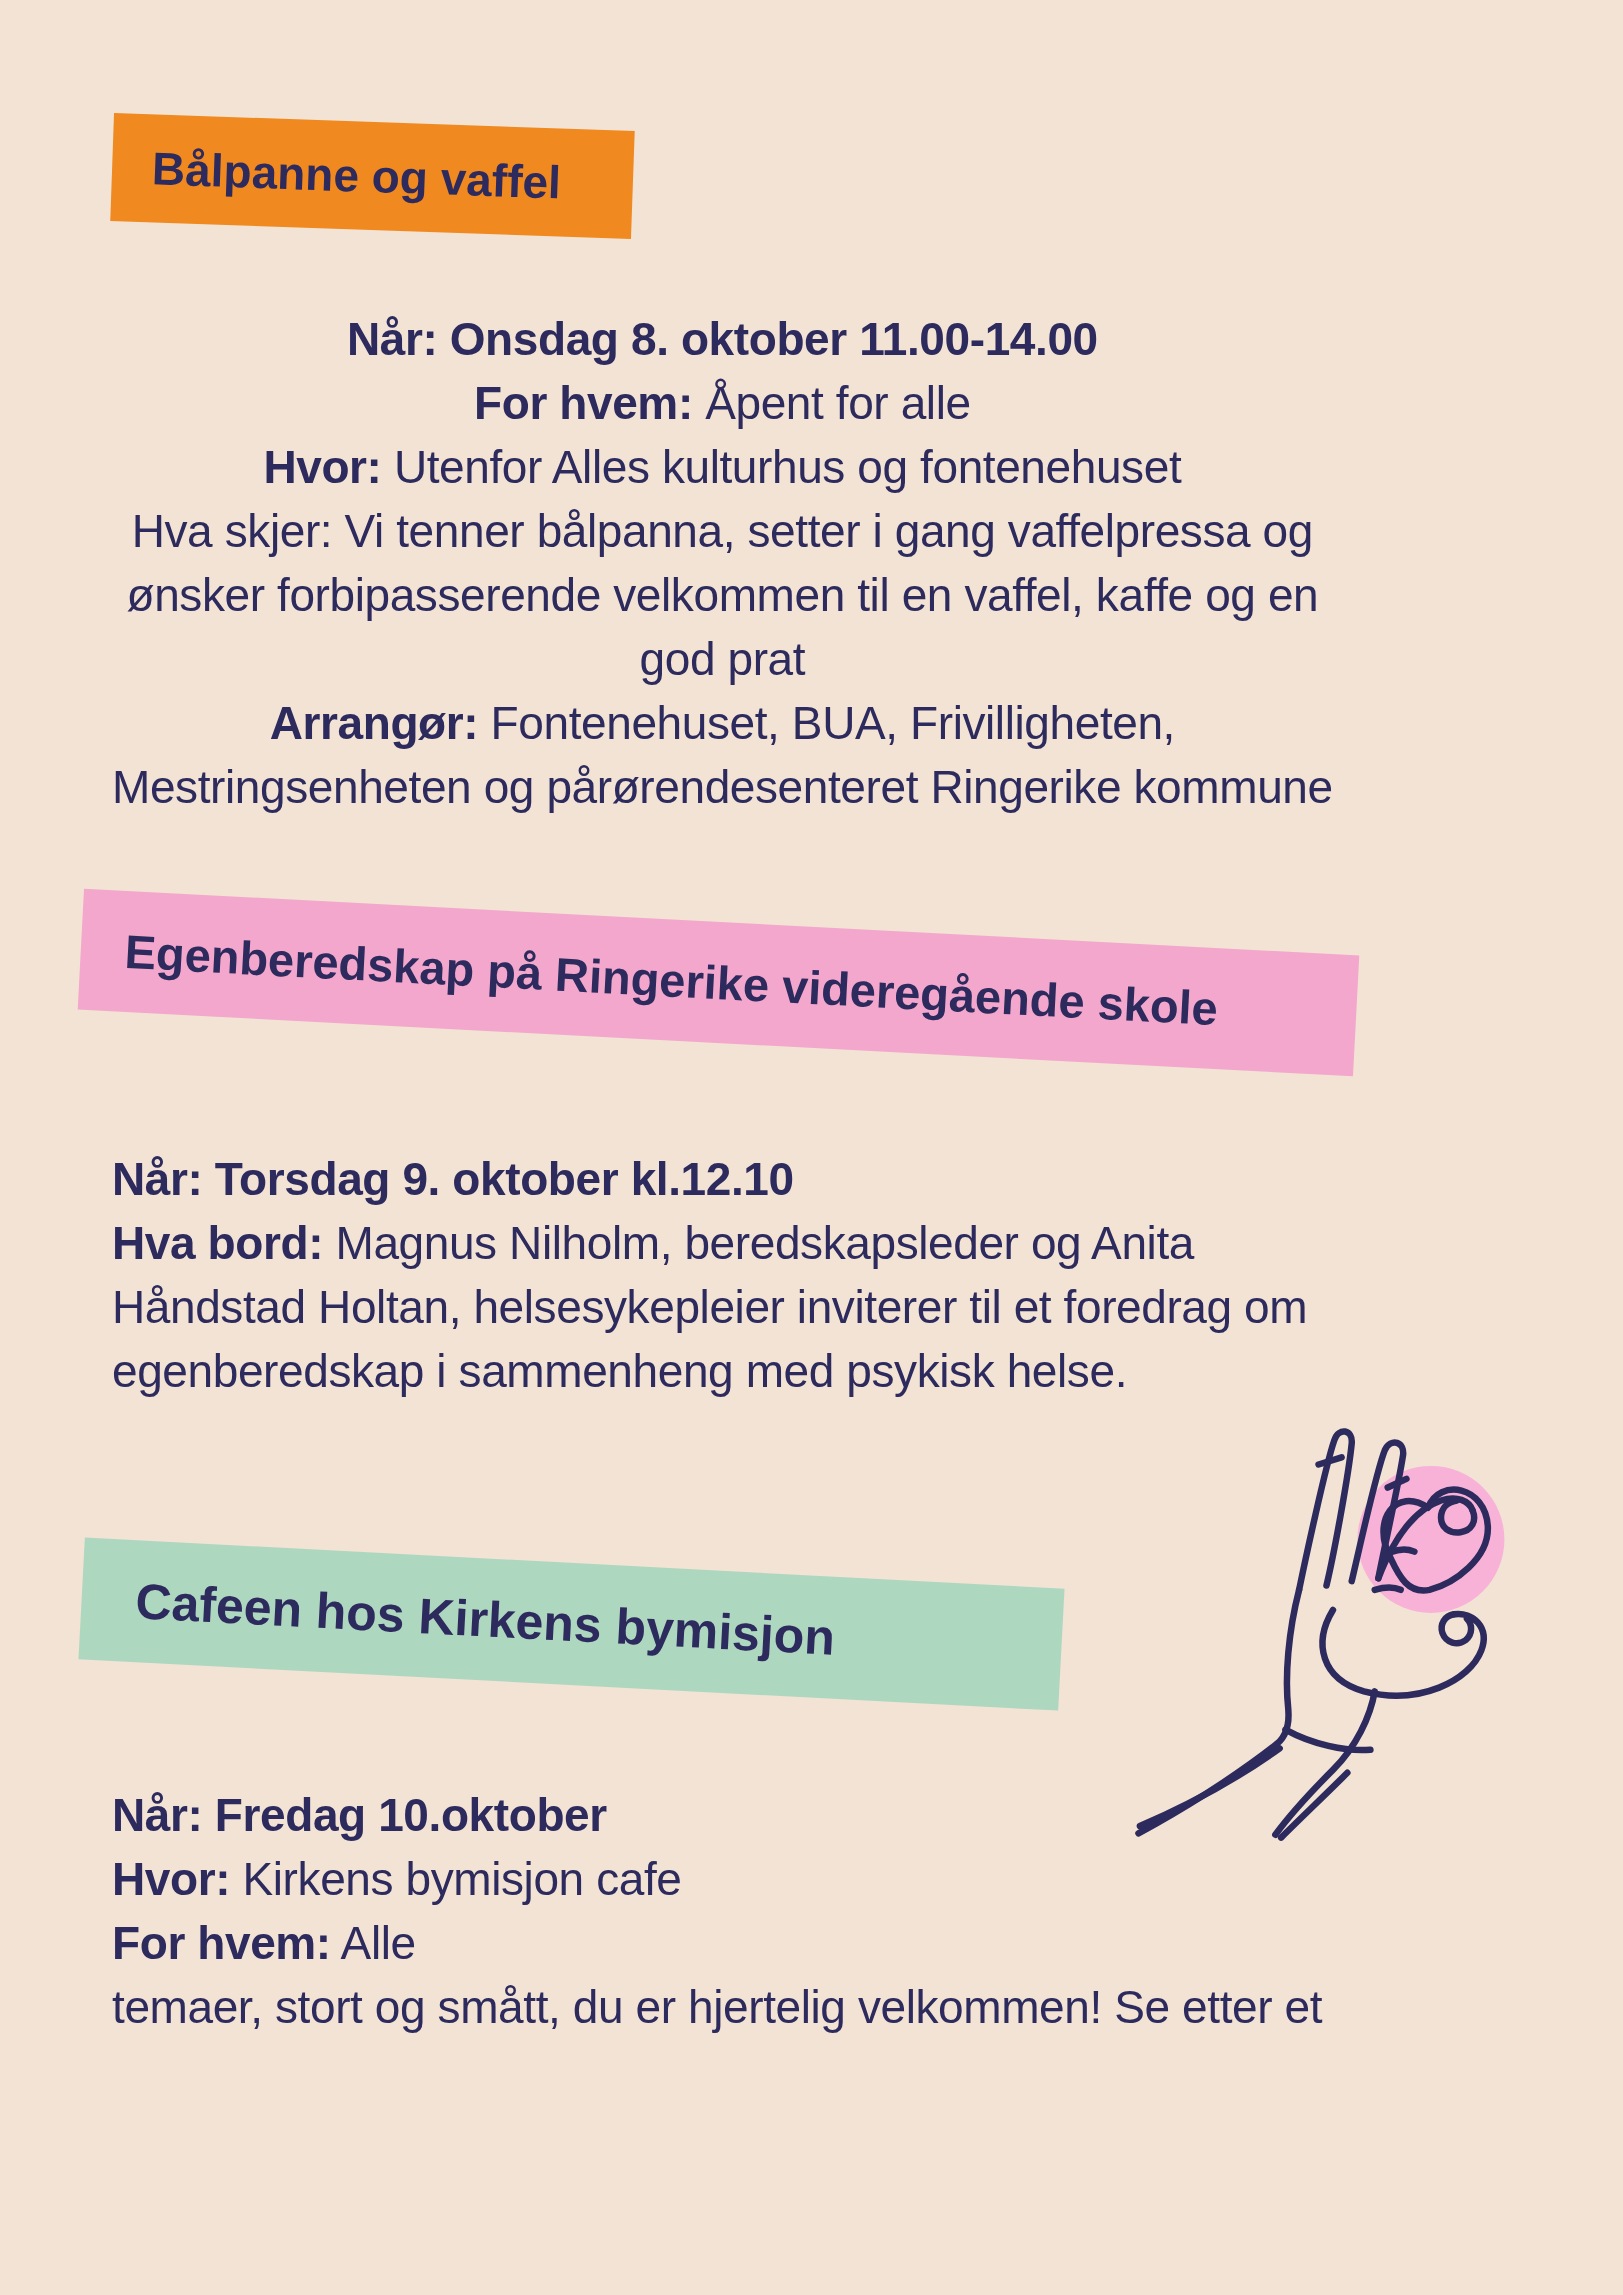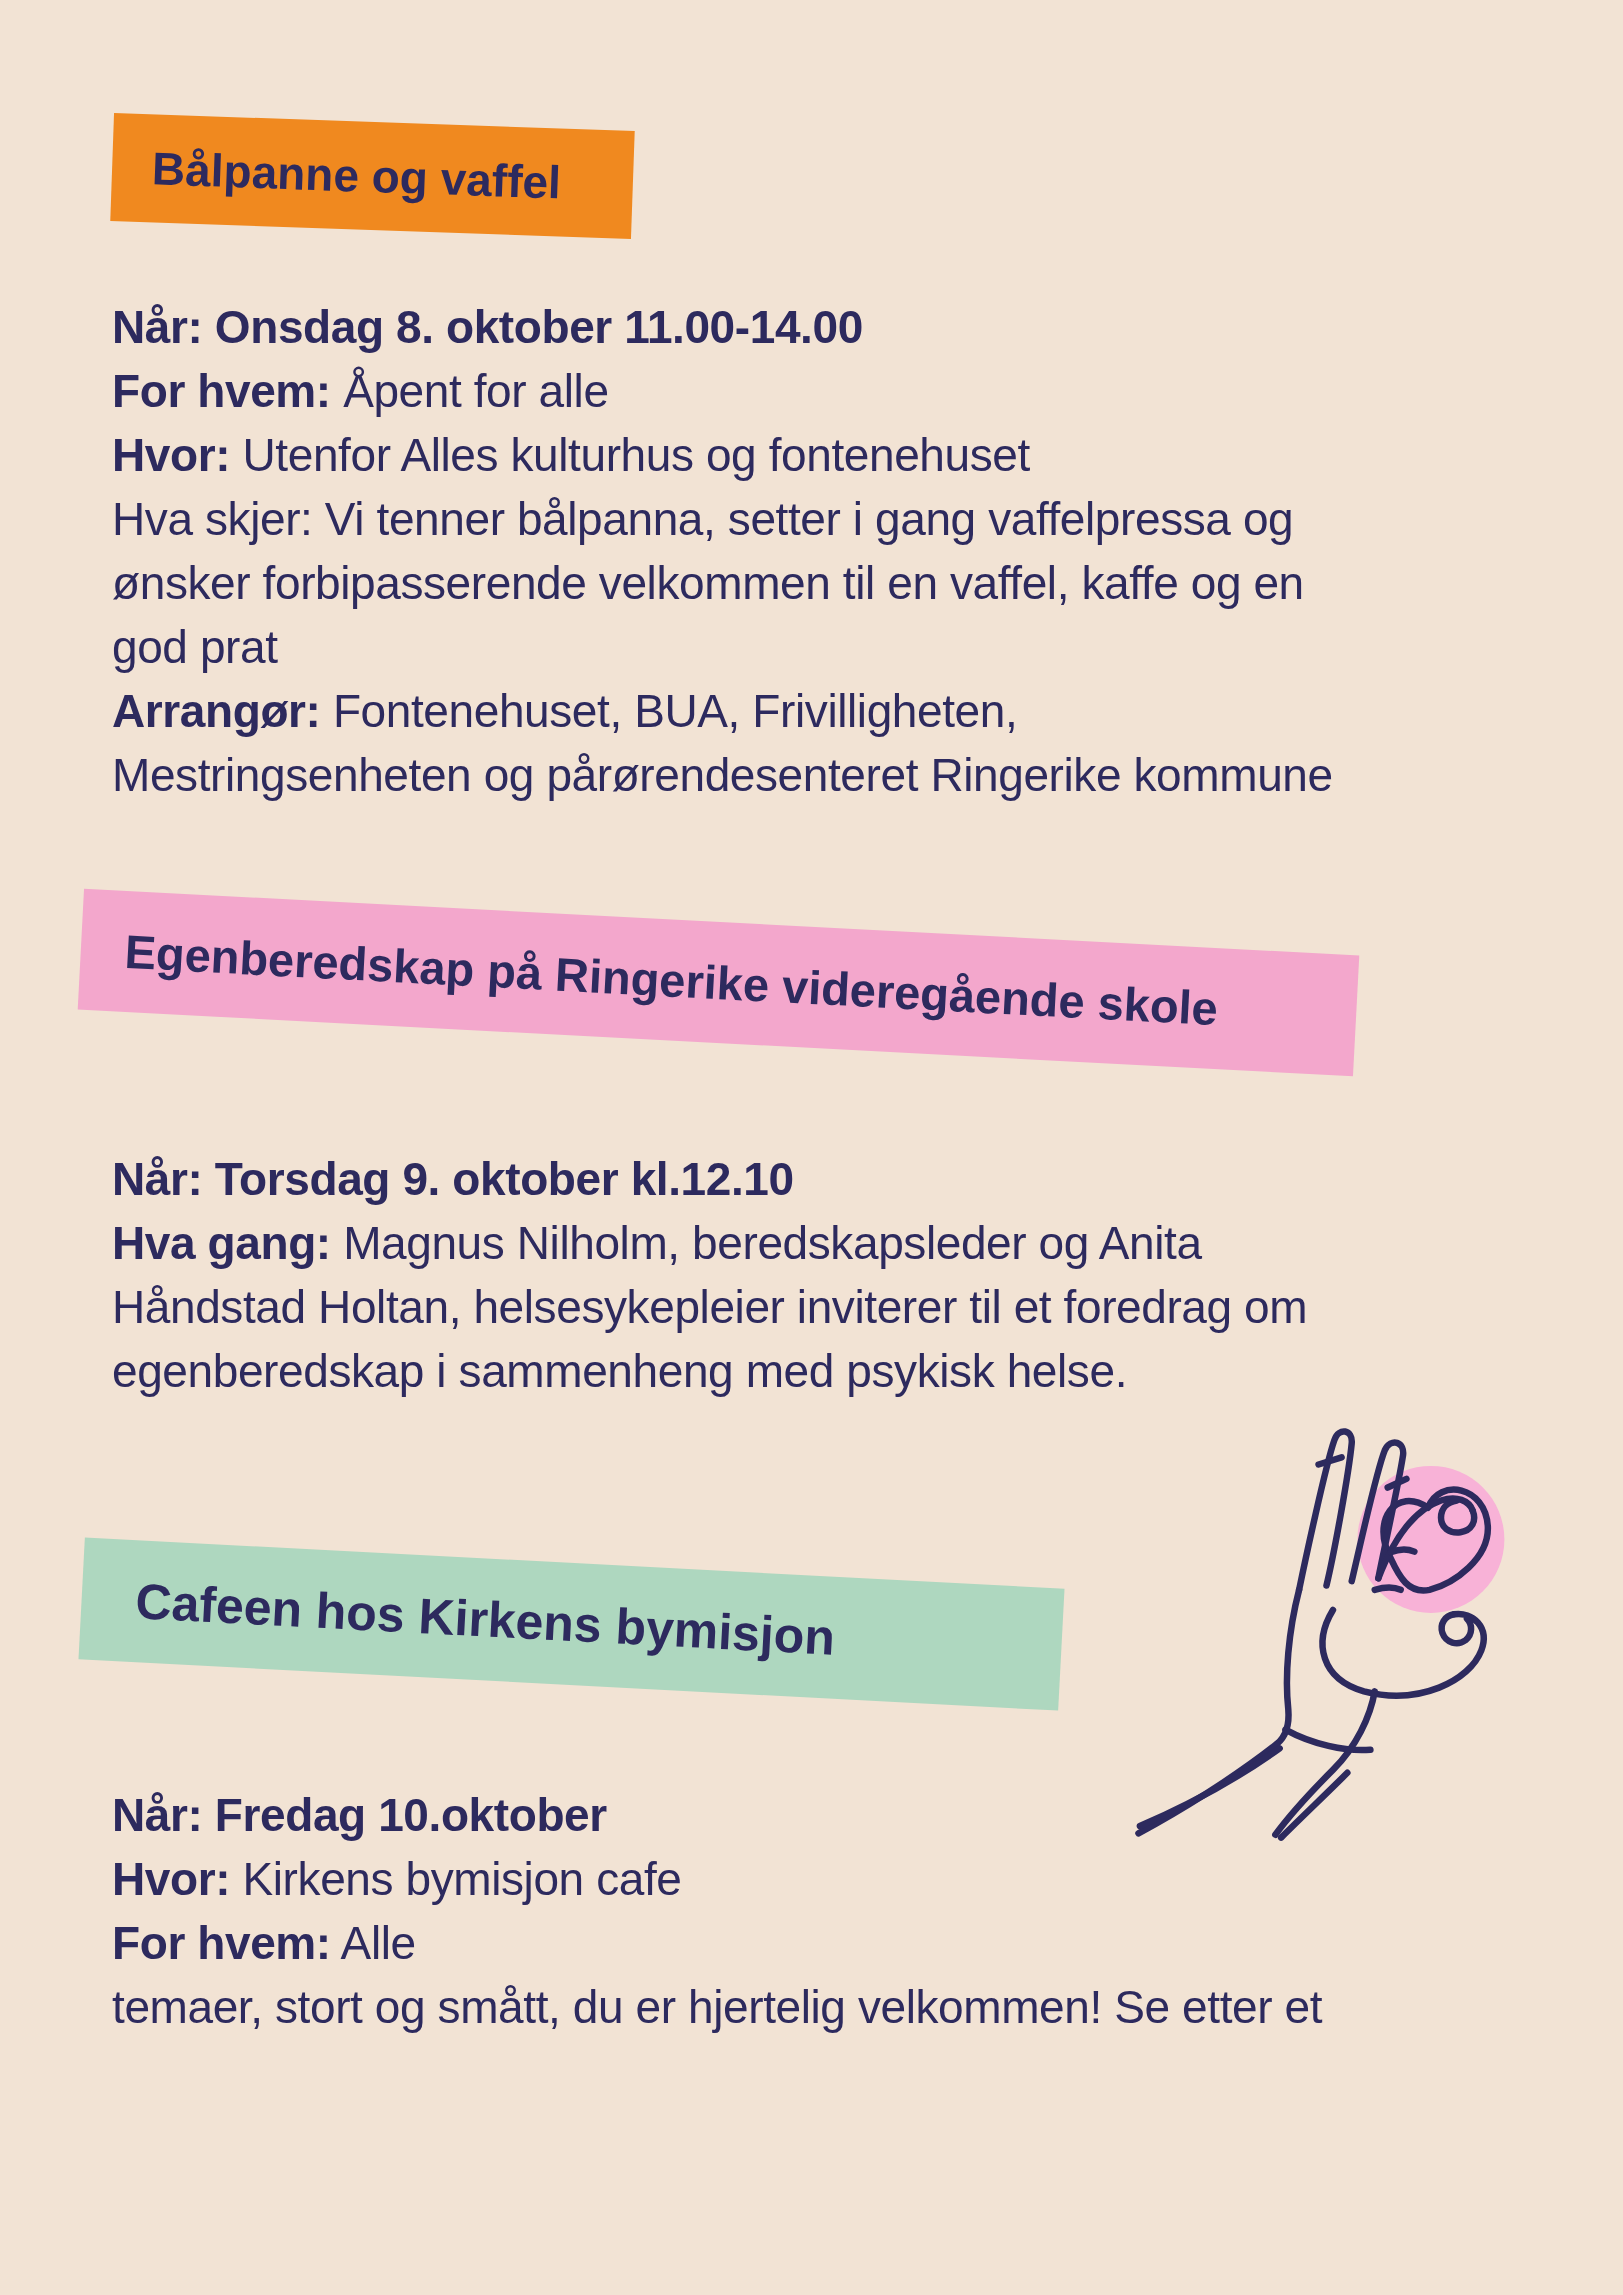--- a/index.html
+++ b/index.html
@@ -30,21 +30,21 @@
   .banner-2{left:80px;top:922px;width:1277px;height:121px;transform:rotate(3deg);padding-left:44px;font-size:47px;}
   .banner-3{left:81px;top:1563px;width:981px;height:122px;transform:rotate(3deg);padding-left:54px;font-size:50px;}
 
   .block{
     position:absolute;
     left:112px;
     font-size:46px;
     line-height:64px;
     letter-spacing:-0.4px;
   }
-  .block-1{top:295px;}
+  .block-1{top:307px;text-align:center;}
   .block-2{top:1147px;}
   .block-3{top:1783px;}
   .line{white-space:nowrap;}
   .b{font-weight:bold;}
 
   .illustration{
     position:absolute;
     left:1065px;top:1371px;
     width:461px;height:478px;
   }
@@ -74,21 +74,21 @@
     <div class="line"><span class="b"></span><span>god prat</span></div>
     <div class="line"><span class="b">Arrangør:</span><span> Fontenehuset, BUA, Frivilligheten,</span></div>
     <div class="line"><span class="b"></span><span>Mestringsenheten og pårørendesenteret Ringerike kommune</span></div>
   </div>
 
   <div class="banner banner-2" style="background-color: rgb(243, 167, 204);">
     <span class="banner-text">Egenberedskap på Ringerike videregående skole</span>
   </div>
   <div class="block block-2">
     <div class="line"><span class="b">Når: Torsdag 9. oktober kl.12.10</span><span></span></div>
-    <div class="line"><span class="b">Hva gang:</span><span> Magnus Nilholm, beredskapsleder og Anita</span></div>
+    <div class="line"><span class="b">Hva bord:</span><span> Magnus Nilholm, beredskapsleder og Anita</span></div>
     <div class="line"><span class="b"></span><span>Håndstad Holtan, helsesykepleier inviterer til et foredrag om</span></div>
     <div class="line"><span class="b"></span><span>egenberedskap i sammenheng med psykisk helse.</span></div>
   </div>
 
   <svg class="illustration" viewBox="0 0 640 660" xmlns="http://www.w3.org/2000/svg">
     <circle class="circle" cx="508" cy="232" r="102"></circle>
 
     <path class="stroke" d="M452 258 C424 206 460 158 504 188 C520 146 584 158 587 214 C589 258 541 293 506 302 C477 308 464 284 452 258 Z"></path>
 
     <path class="stroke" d="M325 302 C332 268 362 128 374 94 C380 76 400 79 398 99 C394 140 374 250 363 296"></path>

